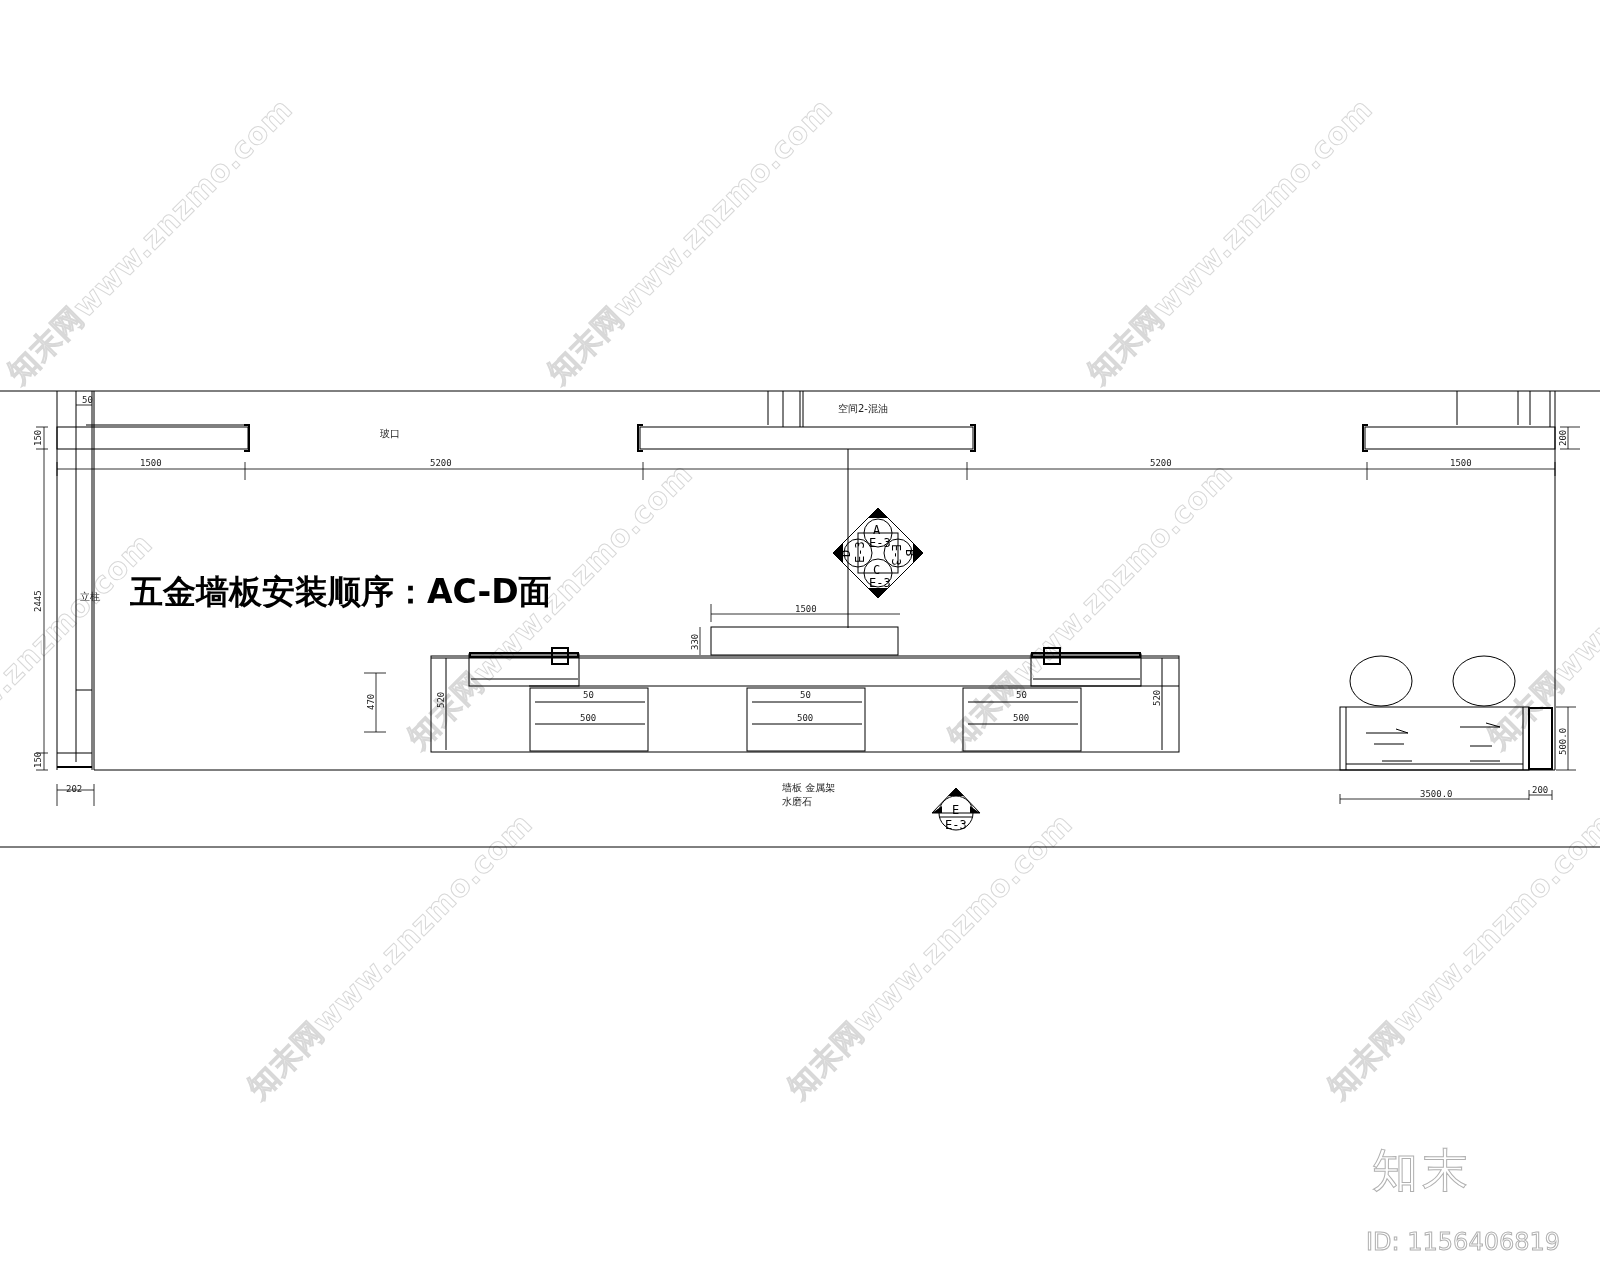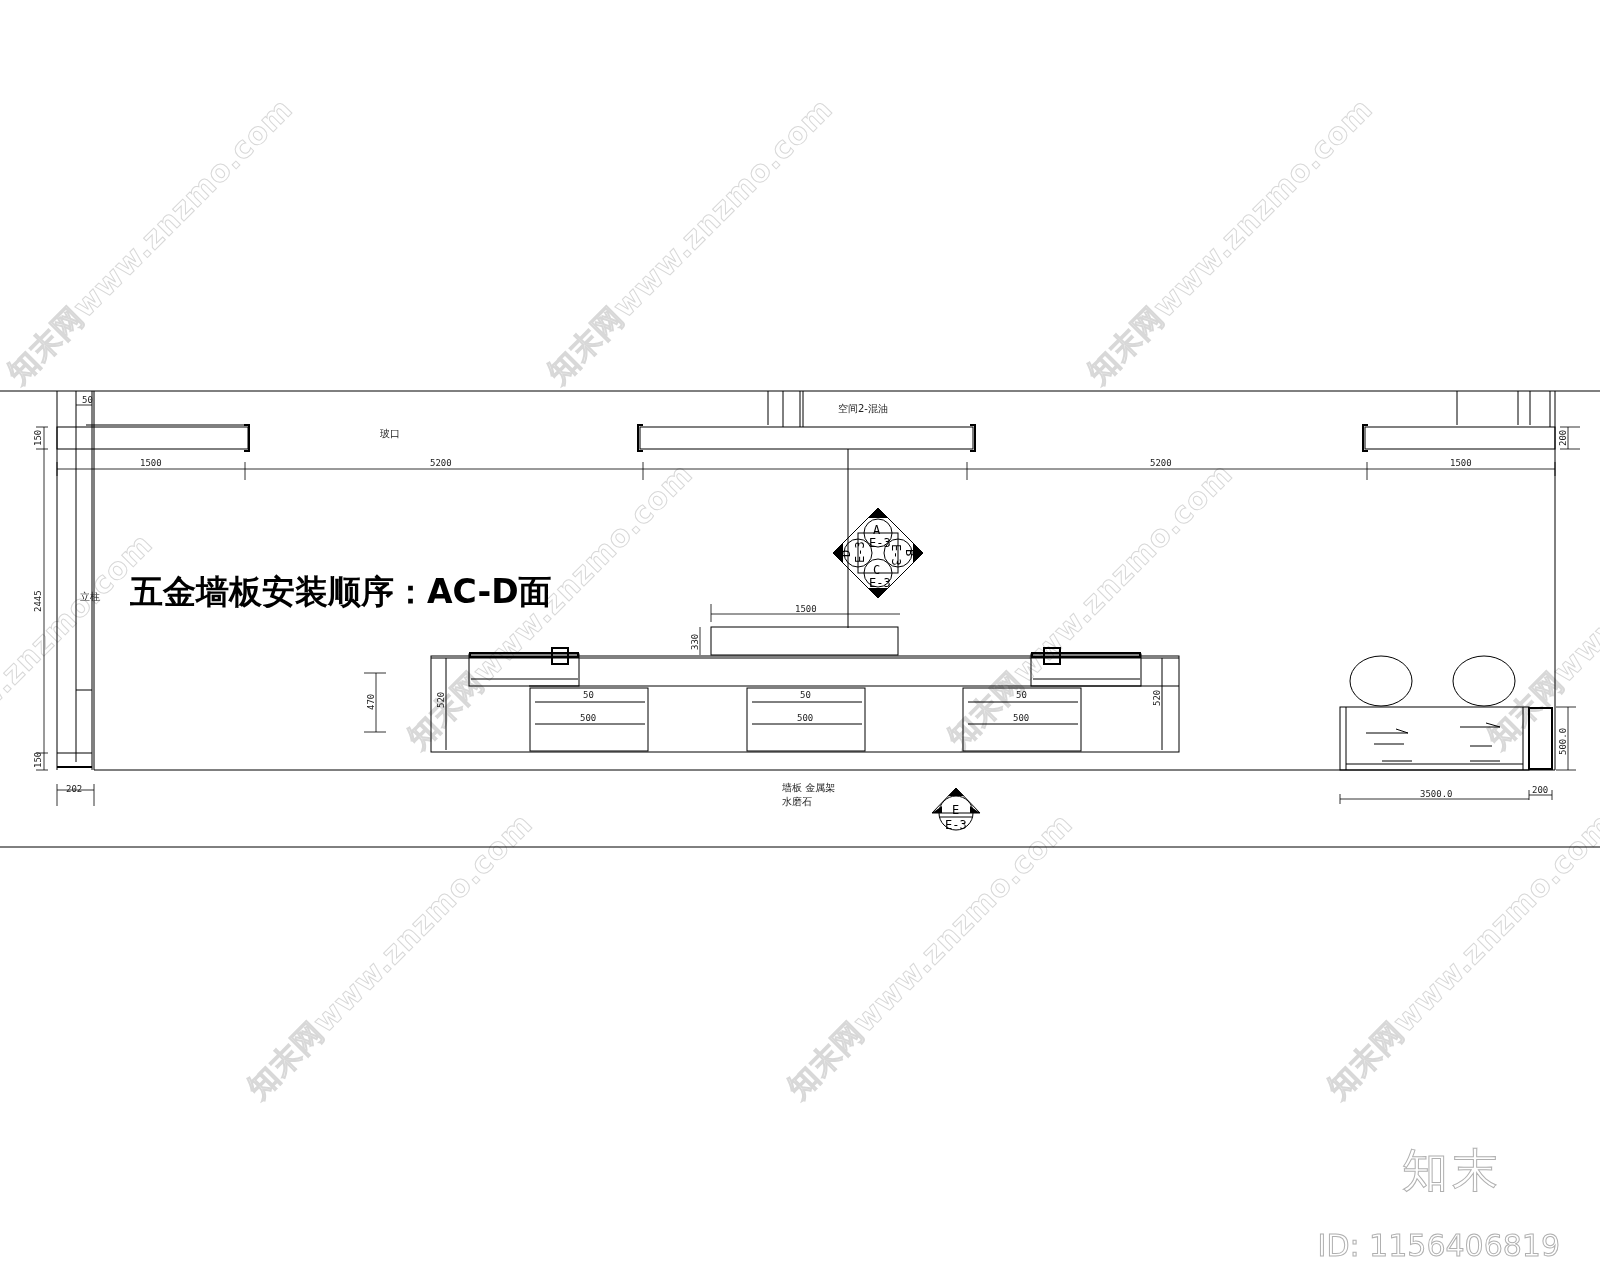--- a/index.html
+++ b/index.html
@@ -8,25 +8,25 @@
     #canvas { position: absolute; left: 0; top: 0; width: 1600px; height: 1280px; }
     .ln { stroke: #000; stroke-width: 1; fill: none; }
     .ln2 { stroke: #000; stroke-width: 2; fill: none; }
     .dim { stroke: #000; stroke-width: 0.8; fill: none; }
     .dimtxt { font-family: "DejaVu Sans Mono", monospace; font-size: 9px; fill: #222; }
     .lbltxt { font-family: "DejaVu Sans", sans-serif; font-size: 10px; fill: #222; }
     .title { font-family: "DejaVu Sans", sans-serif; font-size: 33px; font-weight: bold; fill: #000; }
     .symtxt { font-family: "DejaVu Sans Mono", monospace; font-size: 12px; fill: #000; }
     .wm { font-family: "DejaVu Sans", sans-serif; font-size: 30px; font-weight: bold;
           fill: #ffffff; stroke: #d8d8d8; stroke-width: 1; letter-spacing: 1px; }
-    .brand { position: absolute; right: 98px; top: 1140px; width: 160px; text-align: right;
+    .brand { position: absolute; right: 98px; top: 1140px; width: 160px; text-align: center;
              font-family: "DejaVu Sans", sans-serif; font-size: 46px; color: #fff;
              -webkit-text-stroke: 1px #b0b0b0; letter-spacing: 4px; }
     .brand-id { position: absolute; right: 40px; top: 1228px;
-                font-family: "DejaVu Sans", sans-serif; font-size: 30px; color: #fff;
+                font-family: "DejaVu Sans", sans-serif; font-size: 24px; color: #fff;
                 -webkit-text-stroke: 1px #b0b0b0; }
   </style>
 </head>
 <body>
 
 <svg id="canvas" viewBox="0 0 1600 1280" xmlns="http://www.w3.org/2000/svg">
 
   <g>
     <text class="wm" transform="translate(20,385) rotate(-45)">知末网www.znzmo.com</text>
     <text class="wm" transform="translate(560,385) rotate(-45)">知末网www.znzmo.com</text>

